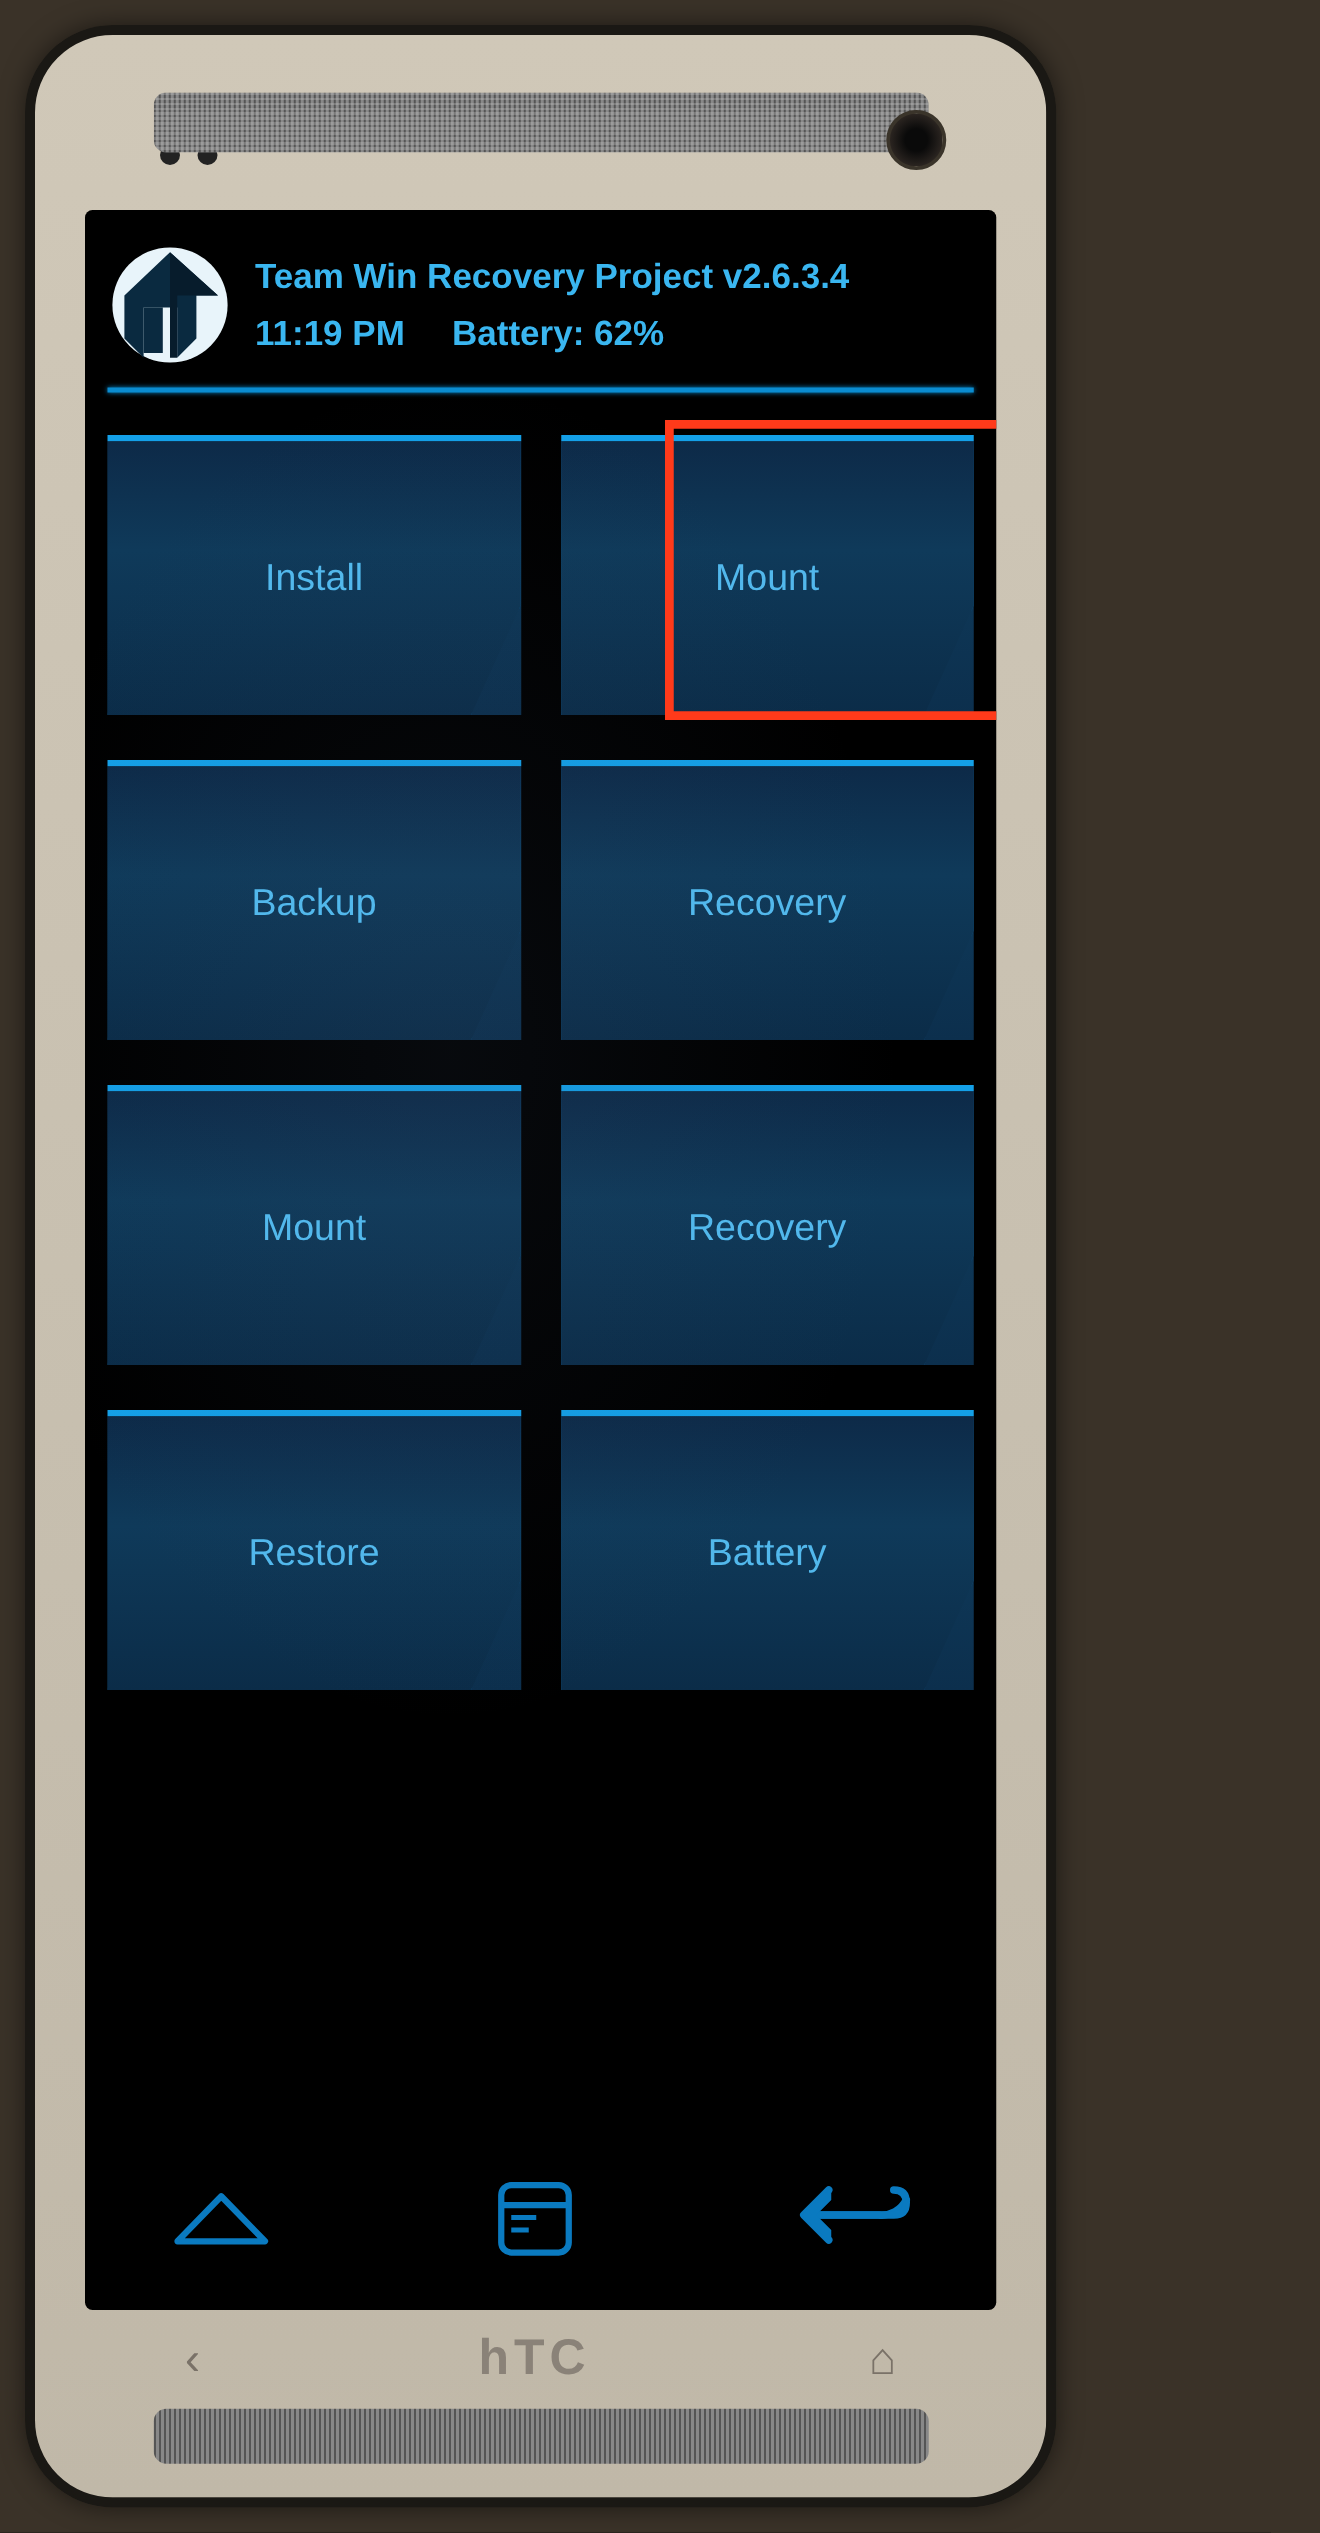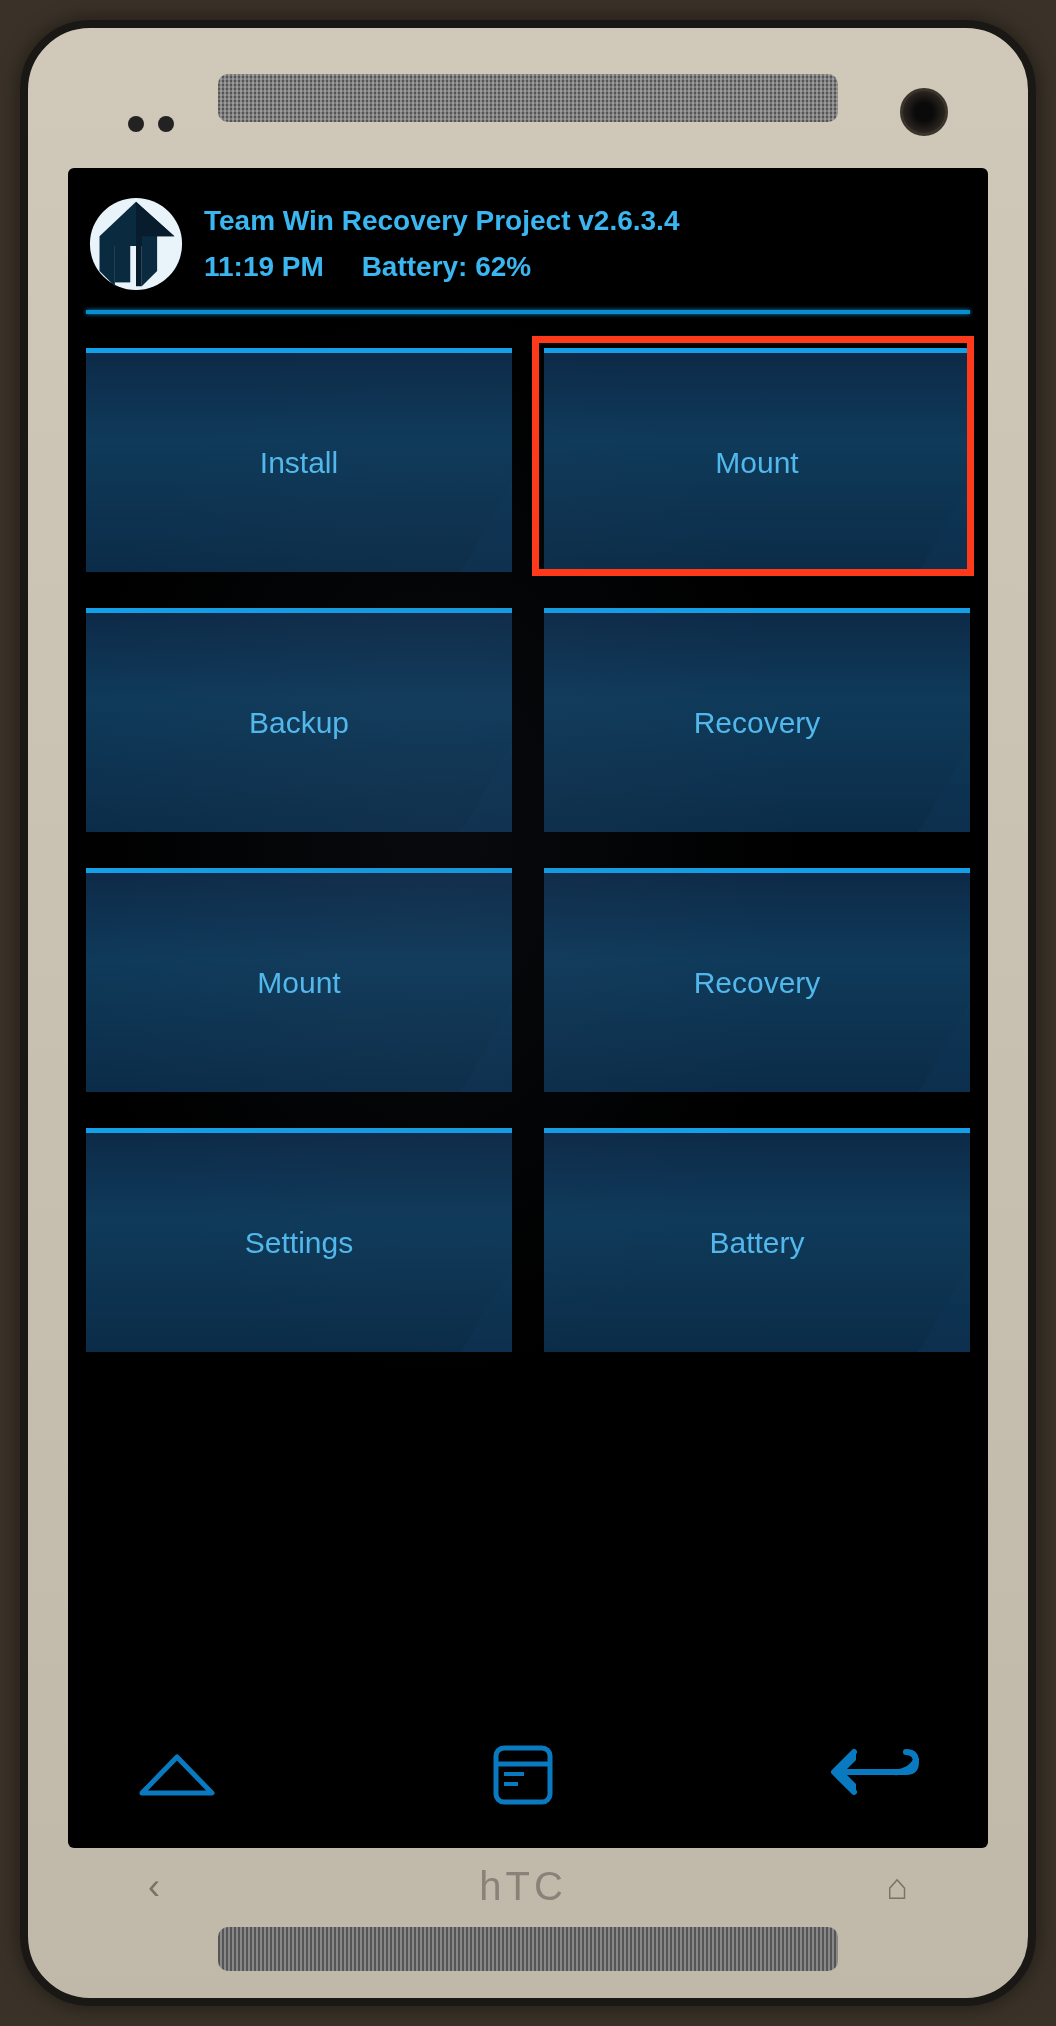--- a/index.html
+++ b/index.html
@@ -1,20 +1,20 @@
 <!DOCTYPE html>
 <html><head>
 <meta charset="utf-8">
 <style>
   * { box-sizing: border-box; margin: 0; padding: 0; }
   html, body { width: 1056px; height: 2026px; background: #3a3228; font-family: Arial, sans-serif; }
   
   .phone-frame {
     position: relative;
-    width: 1016px;
+    width: 825px;
     height: 1986px;
     margin: 20px;
     background: linear-gradient(180deg, #d0c8b8 0%, #c8c0b0 50%, #c0b8a8 100%);
     border-radius: 70px;
     border: 8px solid #1a1814;
     box-shadow: 0 0 20px rgba(0,0,0,0.5);
     overflow: hidden;
   }
   
   .top-bezel {
@@ -176,21 +176,21 @@
     display: flex;
     align-items: center;
     justify-content: space-between;
     padding: 0 120px;
     color: #7a7268;
     font-size: 36px;
     font-weight: 300;
   }
   .htc-logo {
     font-family: Arial, sans-serif;
-    font-weight: 400;
+    font-weight: 700;
     letter-spacing: 4px;
     color: #8a8278;
     font-size: 40px;
   }
   .bottom-grille {
     margin-top: 18px;
     width: 620px;
     height: 44px;
     background: repeating-linear-gradient(90deg, #555 0px, #555 2px, #888 2px, #888 4px);
     border-radius: 10px;
@@ -258,21 +258,21 @@
       <div class="twrp-button">
         <div class="twrp-button-inner"></div>
         <span>Mount</span>
       </div>
       <div class="twrp-button">
         <div class="twrp-button-inner"></div>
         <span>Recovery</span>
       </div>
       <div class="twrp-button">
         <div class="twrp-button-inner"></div>
-        <span>Settings</span>
+        <span>Restore</span>
       </div>
       <div class="twrp-button">
         <div class="twrp-button-inner"></div>
         <span>Battery</span>
       </div>
     </div>
 
     <div class="highlight-box" id="highlight" style="left: 464px; top: 168px; width: 442px; height: 240px;"></div>
 
     <div class="nav-bar">

